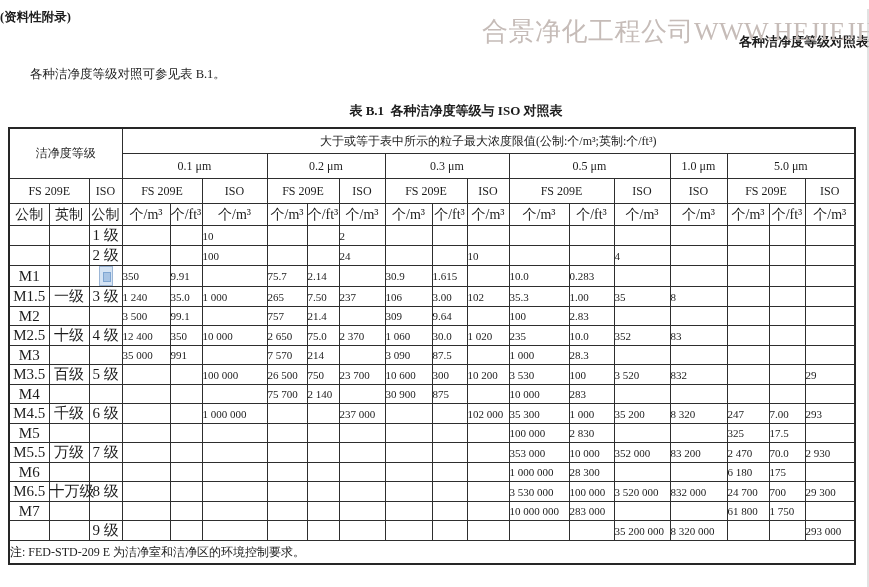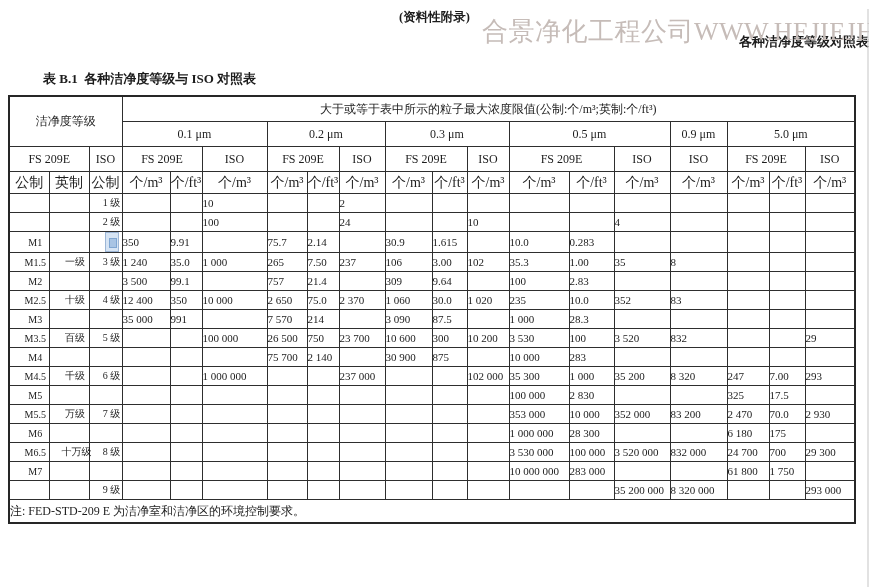--- a/index.html
+++ b/index.html
@@ -6,58 +6,59 @@
   body{
     width:869px;height:587px;overflow:hidden;background:#ffffff;
     font-family:"Liberation Serif","DejaVu Serif",serif;color:#1c1c1c;
   }
   .page{position:relative;width:869px;height:587px;background:#fff;}
   .watermark{
     position:absolute;top:5px;left:482px;white-space:nowrap;
     font-size:26px;color:#c6bcb8;letter-spacing:0.5px;
   }
   .h-appendix{margin-top:22px;text-align:center;font-weight:bold;font-size:13.5px;white-space:pre;letter-spacing:3px;}
-  .h-sub{margin-top:9px;text-align:center;font-weight:bold;font-size:12.5px;}
+  .h-sub{margin-top:9px;font-weight:bold;font-size:12.5px;}
   .h-section{margin-top:7px;text-align:right;font-weight:bold;font-size:13px;}
   .intro{margin:15px 0 0 30px;font-size:12.5px;}
-  .tbl-title{margin-top:19px;text-align:left;font-weight:bold;font-size:13px;white-space:pre;padding-left:43px;}
+  .tbl-title{margin-top:19px;text-align:center;font-weight:bold;font-size:13px;white-space:pre;padding-left:43px;}
   table.cmp{
     margin:7px 13px 0 8px;width:848px;table-layout:fixed;
     border-collapse:collapse;border:2px solid #262626;
   }
   table.cmp th,table.cmp td{
     border:1px solid #2e2e2e;padding:0;overflow:visible;white-space:nowrap;
     font-weight:normal;
   }
   thead th{text-align:center;font-size:12px;}
   th.cn{font-weight:bold;}
   tr.hr1 th{height:24px;}
   tr.hr2 th{height:24px;}
   tr.hr3 th{height:24px;margin-left:45px;}
   tr.hr4 th{height:21px;font-size:14px;}
   tbody td{height:18px;font-size:11px;text-align:left;padding-left:4px;}
-  tbody td.lbl{text-align:center;padding-left:12px;font-size:10px;}
+  tbody td.lbl{text-align:center;padding-left:0;font-size:15px;}
   td.note-cell{height:22px;font-size:12px;padding-left:30px;}
   .img-ph{
     display:inline-block;width:12px;height:18px;vertical-align:middle;
     background:#d6e4f4;border:1px solid #9cb6d6;position:relative;
   }
   .img-ph:after{
     content:"";position:absolute;left:3px;top:5px;width:6px;height:8px;
     background:#a8c4e4;border:1px solid #7fa6d2;
   }
   .page-edge-right{position:absolute;right:0;top:0;width:2px;height:587px;background:#cfcfcf;opacity:.6;}
 </style>
 </head>
 <body>
 
 <div class="page">
   <div class="watermark">合景净化工程公司WWW.HEJIEJH.COM</div>
   <div class="h-sub">(资料性附录)</div>
   <div class="h-section">各种洁净度等级对照表</div>
+  <div class="intro">各种洁净度等级对照可参见表 B.1。</div>
   <div class="tbl-title">表 B.1  各种洁净度等级与 ISO 对照表</div>
 
   <table class="cmp">
     <colgroup id="cols">
         <col style="width: 40px;">
         <col style="width: 40px;">
         <col style="width: 33px;">
         <col style="width: 48px;">
         <col style="width: 32px;">
         <col style="width: 65px;">
@@ -78,21 +79,21 @@
     <thead id="thead">
         <tr class="hr1">
           <th colspan="3" rowspan="2" class="cn">洁净度等级</th>
           <th colspan="16" class="cn">大于或等于表中所示的粒子最大浓度限值(公制:个/m³;英制:个/ft³)</th>
         </tr>
         <tr class="hr2">
           <th colspan="3">0.1 μm</th>
           <th colspan="3">0.2 μm</th>
           <th colspan="3">0.3 μm</th>
           <th colspan="3">0.5 μm</th>
-          <th>0.9 μm</th>
+          <th>1.0 μm</th>
           <th colspan="3">5.0 μm</th>
         </tr>
         <tr class="hr3">
           <th colspan="2">FS 209E</th>
           <th>ISO</th>
           <th colspan="2">FS 209E</th>
           <th>ISO</th>
           <th colspan="2">FS 209E</th>
           <th>ISO</th>
           <th colspan="2">FS 209E</th>

